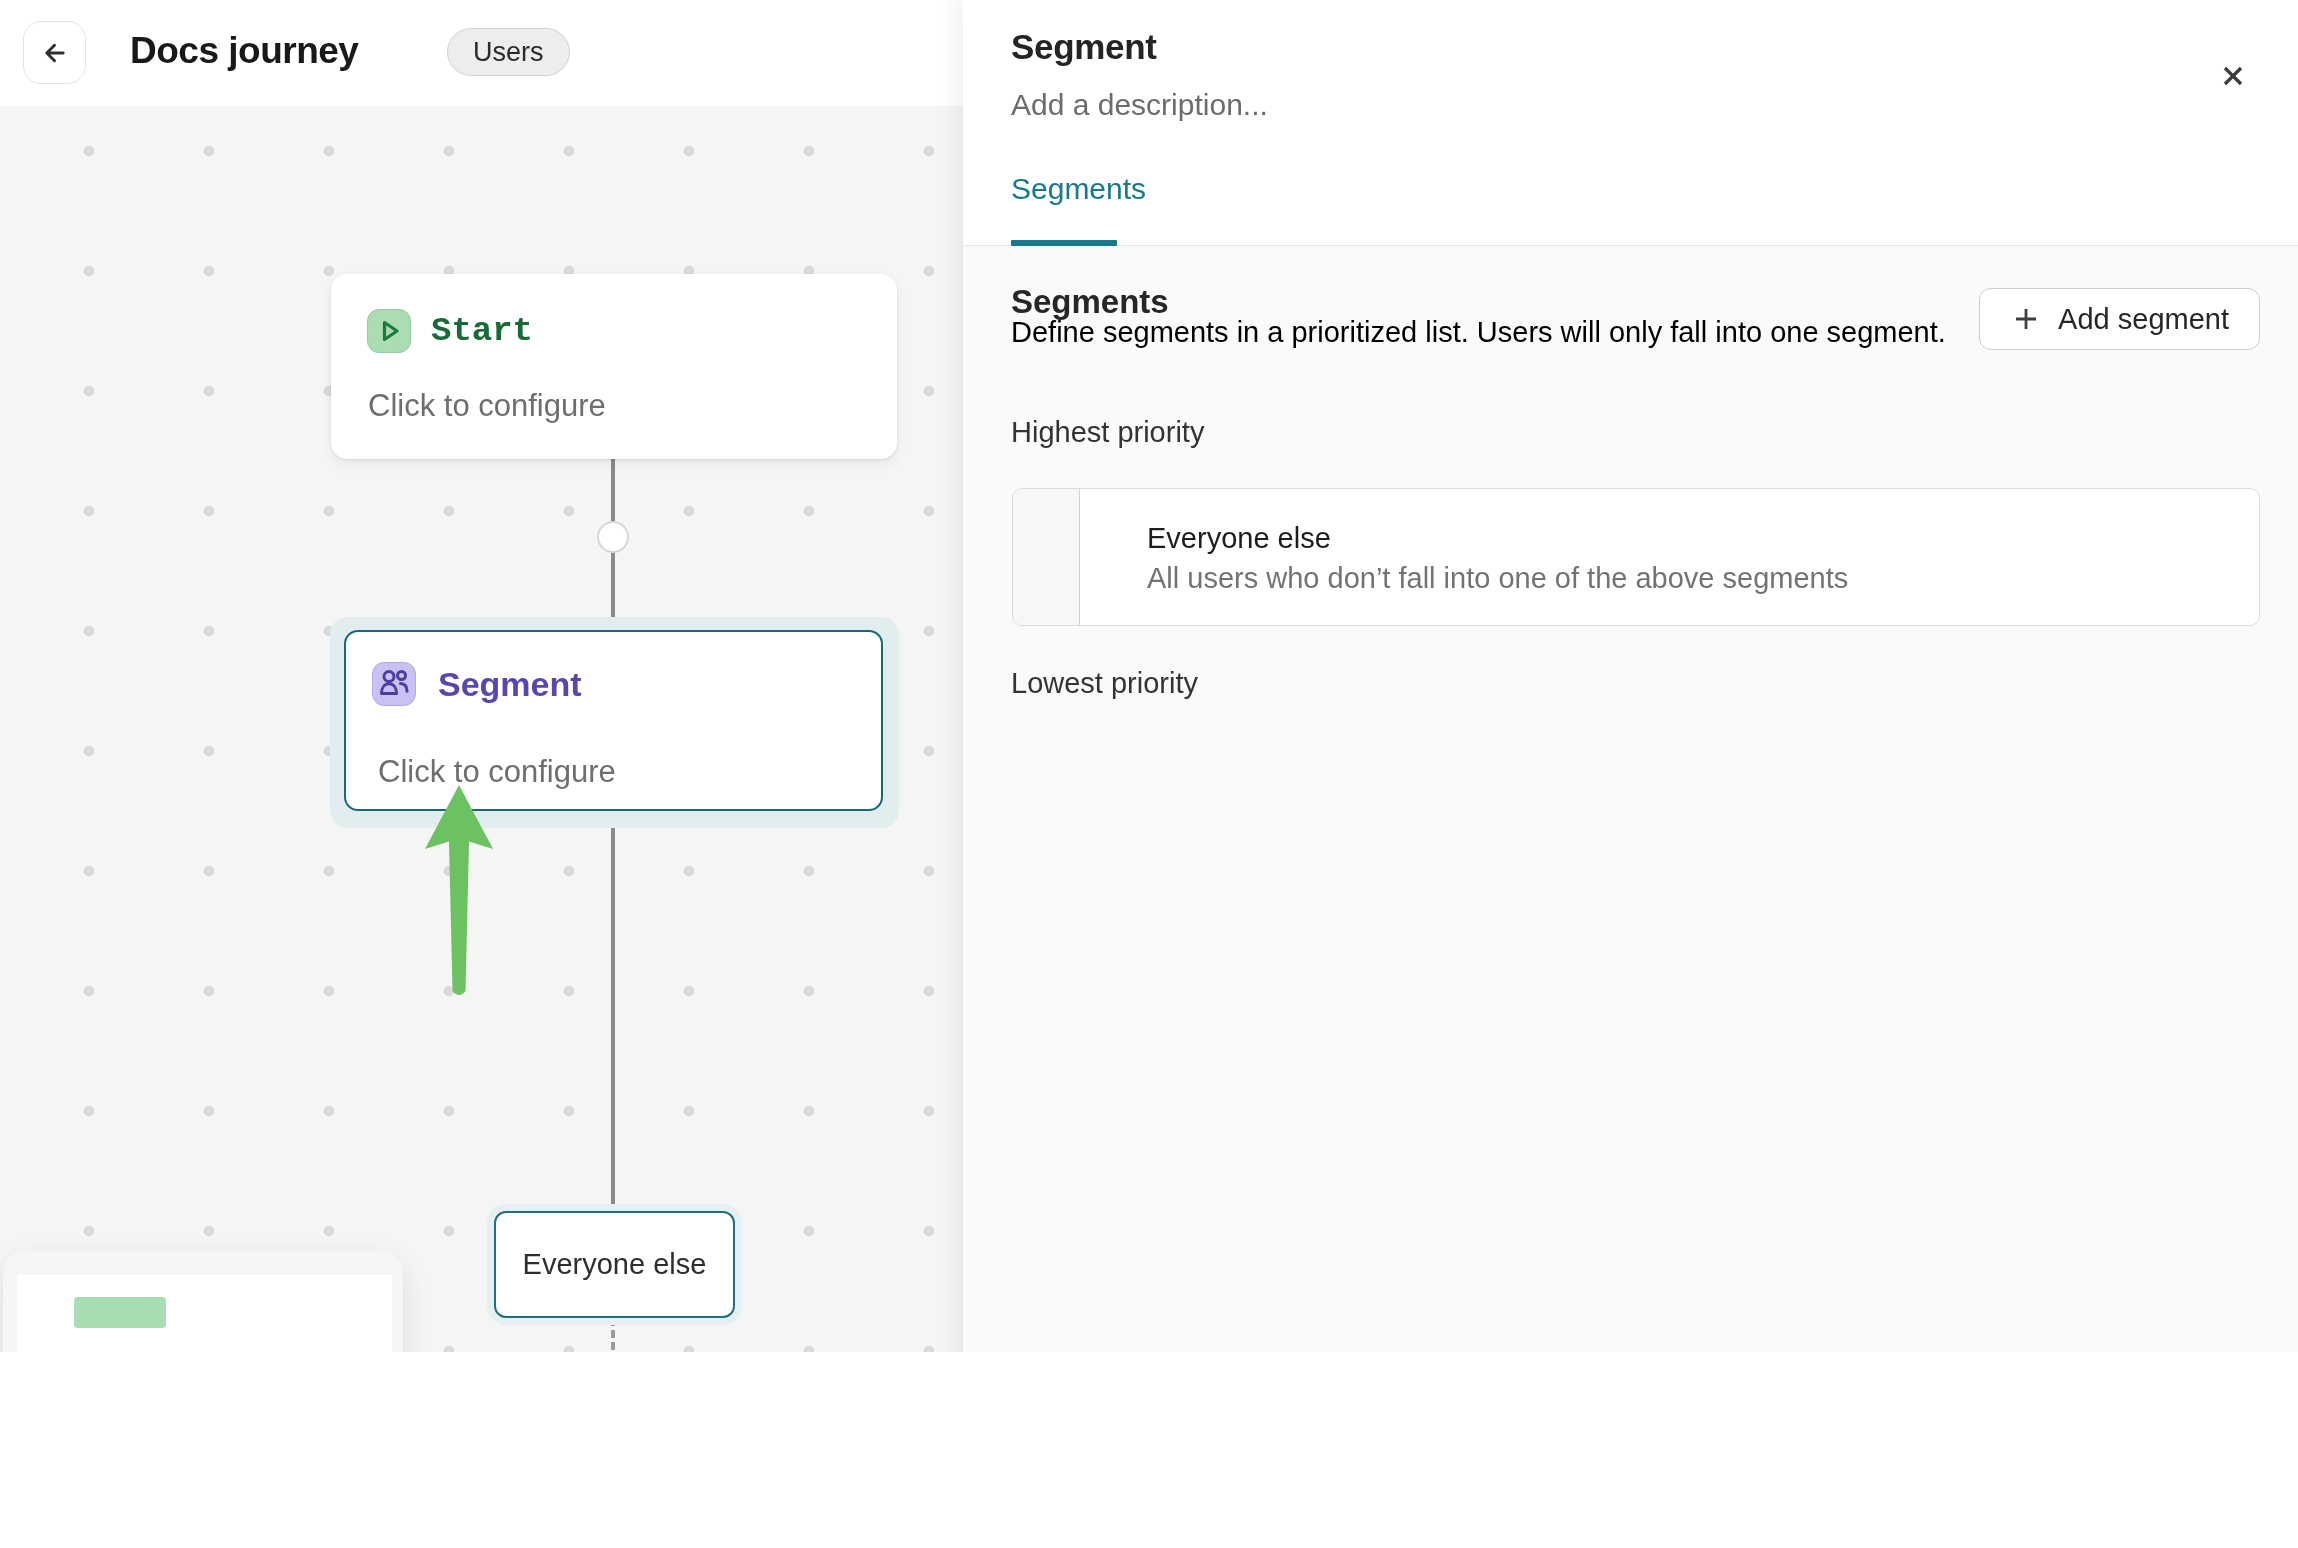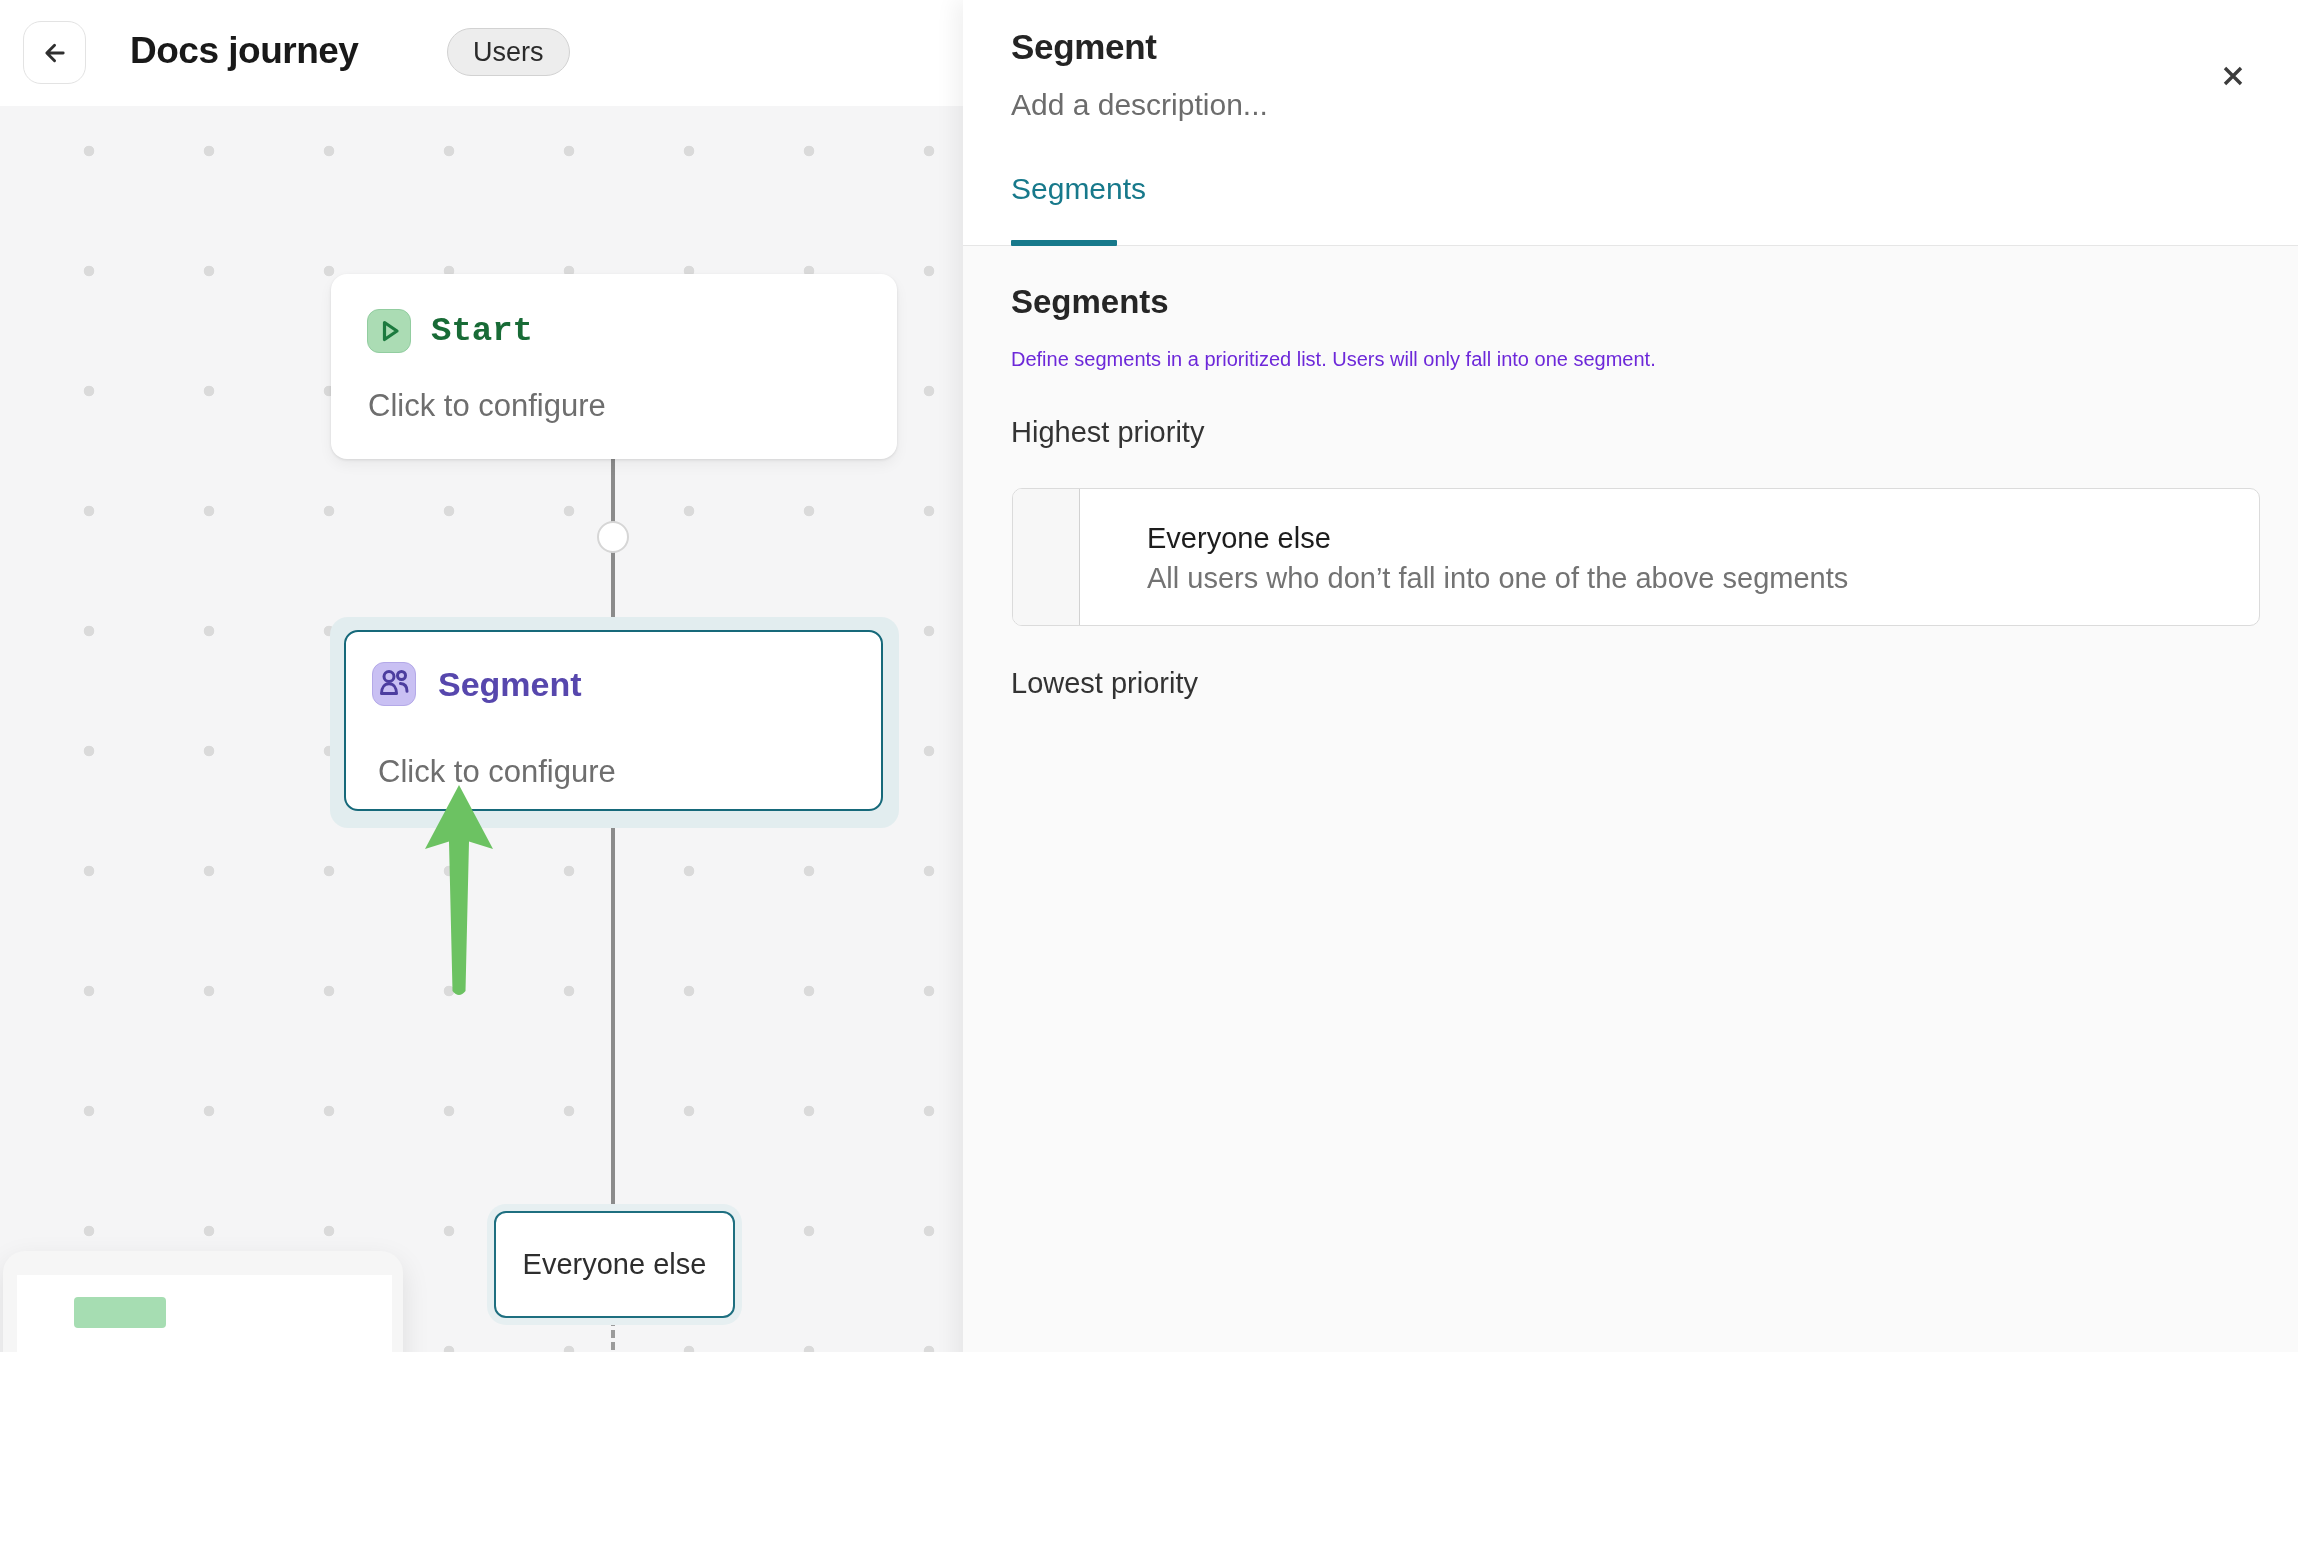--- a/index.html
+++ b/index.html
@@ -92,21 +92,21 @@
   .close-btn{
     position:absolute;left:1248px;top:54px;width:44px;height:44px;background:transparent;border:none;
     cursor:pointer;display:flex;align-items:center;justify-content:center;padding:0;
   }
   .tab{
     position:absolute;left:48px;top:172px;font-size:30px;color:#17798b;cursor:pointer;
     padding-bottom:28px;
   }
   .tab-underline{position:absolute;left:48px;top:240px;width:106px;height:6px;background:#17798b;border-radius:1px;}
   .section-heading{position:absolute;left:48px;top:283px;margin:0;font-size:33px;font-weight:600;color:#262626;}
-  .section-desc{position:absolute;left:48px;top:348px;font-size:20px;color:#6d28d9;}
+  .section-desc{position:absolute;left:48px;top:316px;font-size:29px;color:#000000;}
   .add-segment-btn{
     position:absolute;right:38px;top:288px;height:62px;padding:0 30px;
     background:#fff;border:1.5px solid #cfcfcf;border-radius:12px;cursor:pointer;
     display:inline-flex;align-items:center;gap:16px;font-size:29px;color:#262626;
     font-family:"Liberation Sans", sans-serif;
   }
   .priority-label{position:absolute;left:48px;font-size:29px;color:#333;}
   .label-highest{top:416px;}
   .label-lowest{top:667px;}
   .segment-card{
@@ -199,20 +199,28 @@
           </svg>
         </span>
       </button>
       <span class="tab">Segments</span>
       <span class="tab-underline"></span>
     </div>
 
     <h3 class="section-heading">Segments</h3>
     <span class="section-desc">Define segments in a prioritized list. Users will only fall into one segment.</span>
 
+    <button class="add-segment-btn">
+      <span style="display:flex;">
+        <svg width="32" height="32" viewBox="0 0 32 32" fill="none">
+          <path d="M16 6 V26 M6 16 H26" stroke="#3f3f3f" stroke-width="2.8"></path>
+        </svg>
+      </span>
+      <span>Add segment</span>
+    </button>
 
     <span class="priority-label label-highest">Highest priority</span>
 
     <div class="segment-card">
       <div class="card-gutter"></div>
       <span class="card-title">Everyone else</span>
       <span class="card-sub">All users who don’t fall into one of the above segments</span>
     </div>
 
     <span class="priority-label label-lowest">Lowest priority</span>

